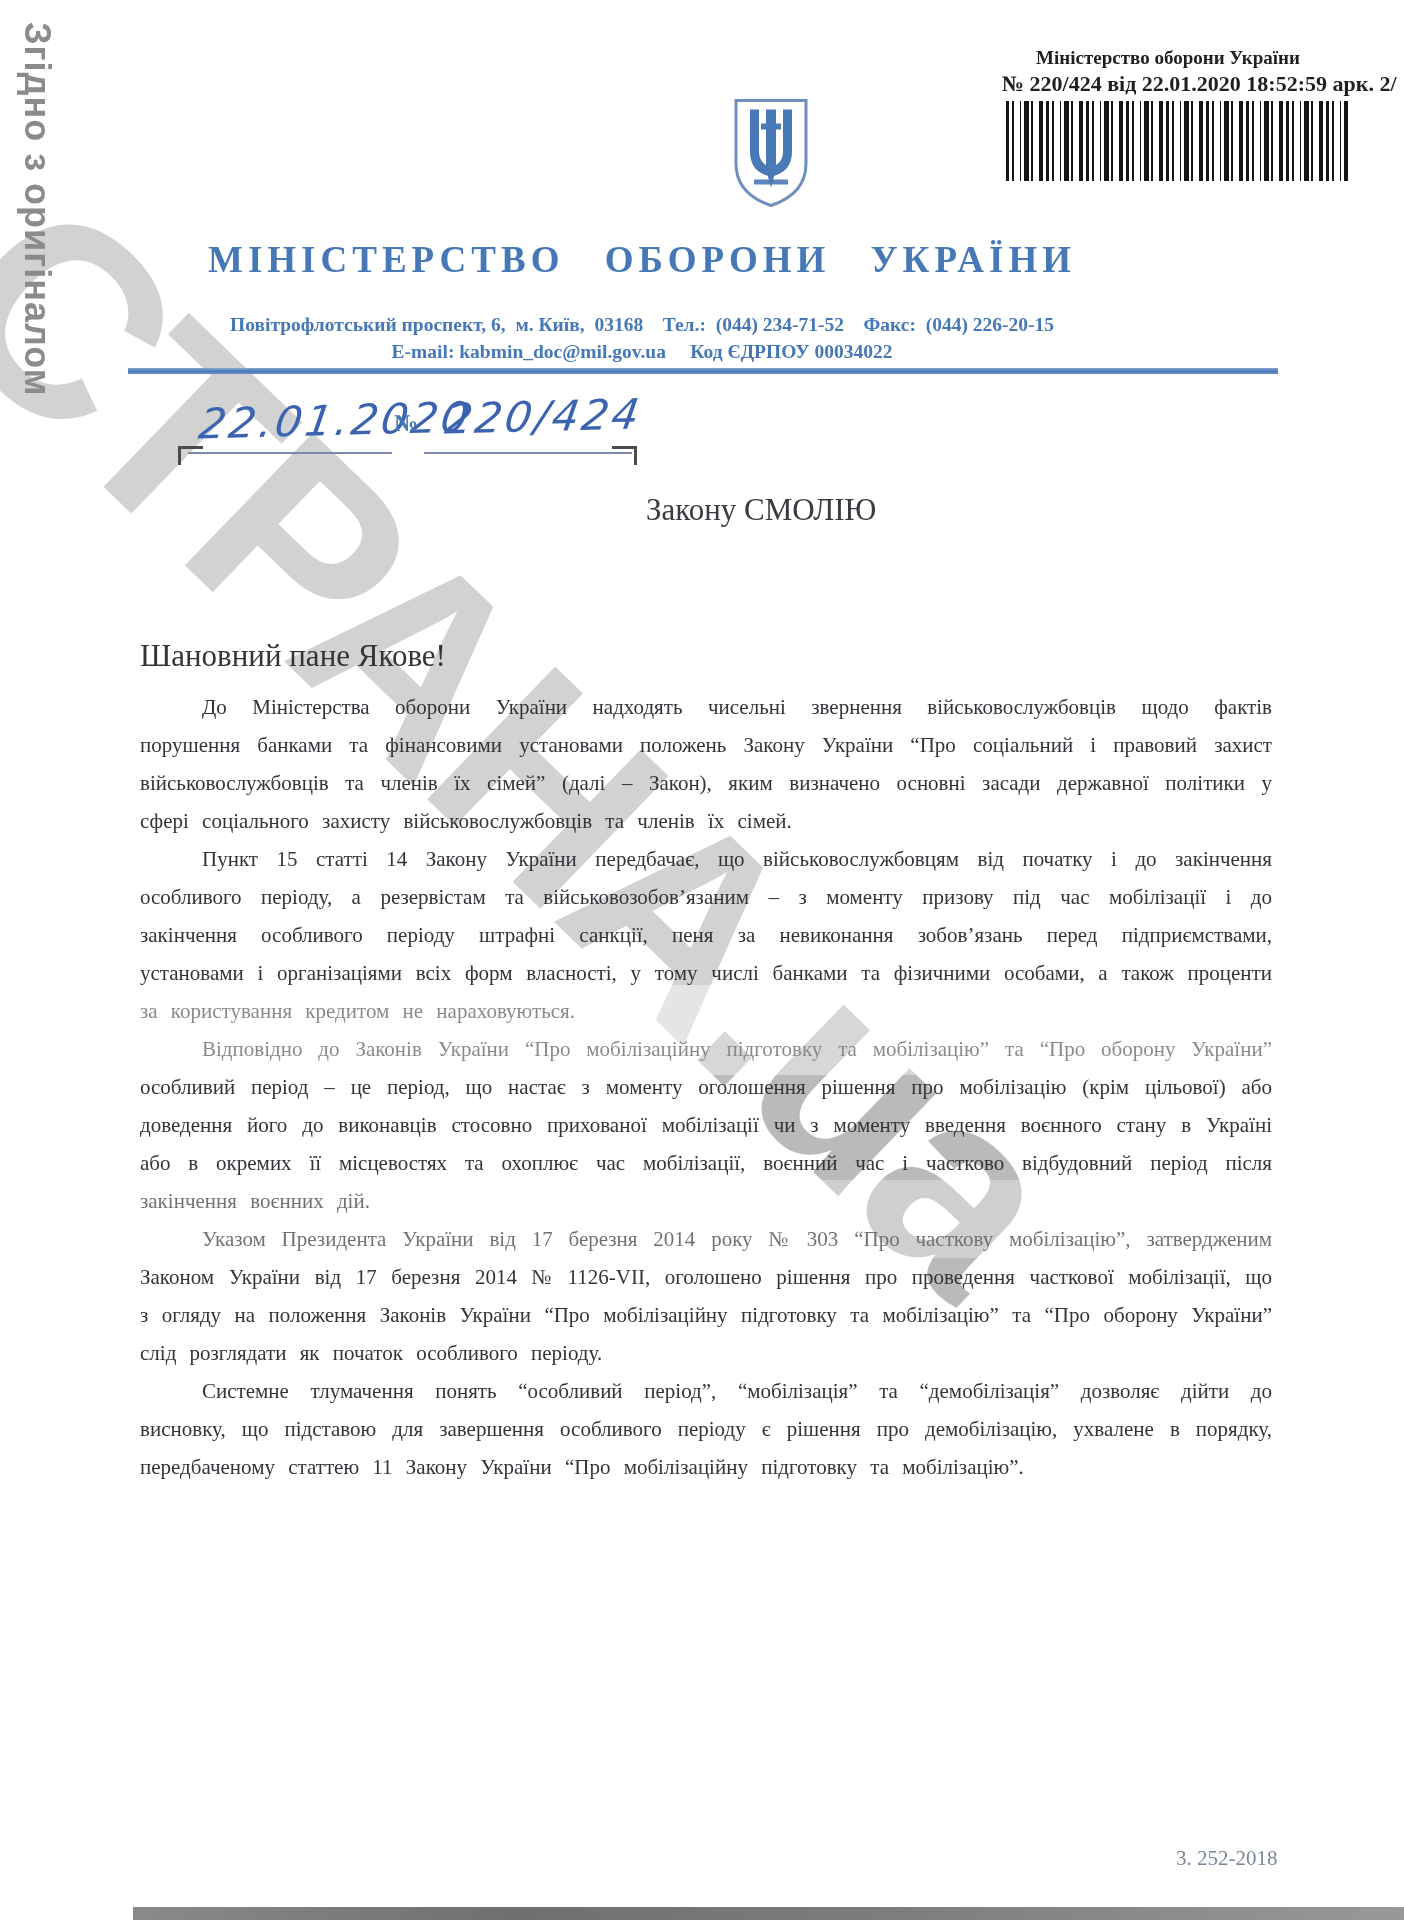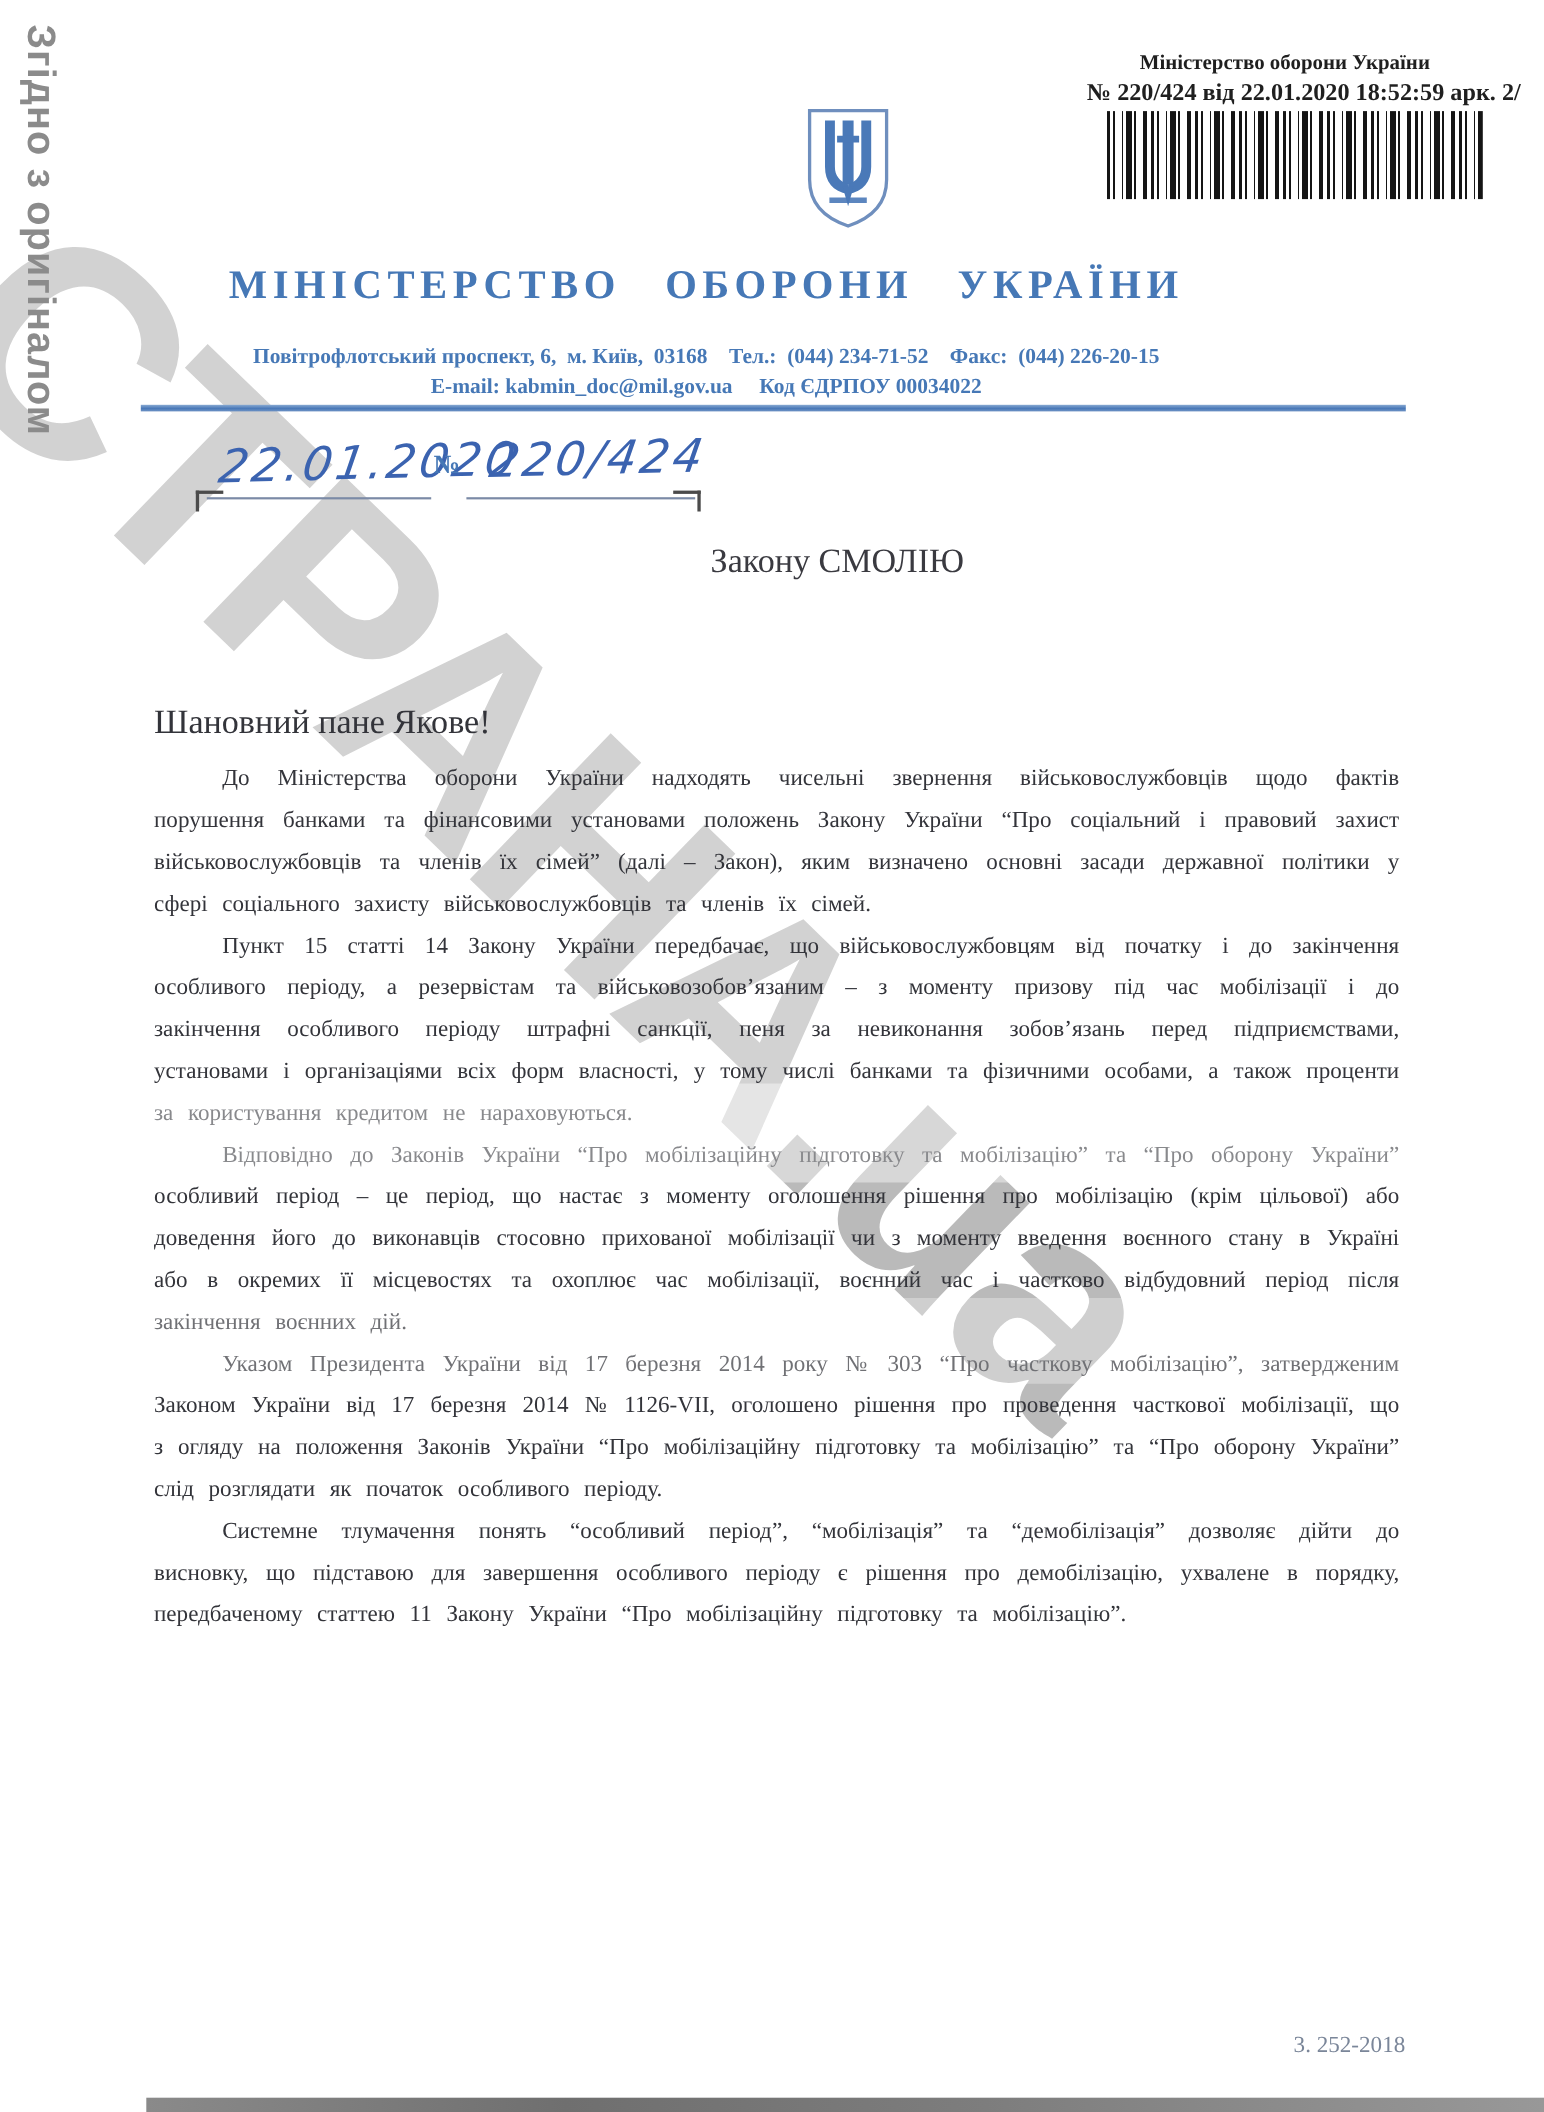--- a/index.html
+++ b/index.html
@@ -15,21 +15,21 @@
   
   .watermark{left:100px;top:140px;transform:rotate(44deg);transform-origin:0 0;
              font-family:"Liberation Sans", sans-serif;font-weight:bold;font-size:268px;
              letter-spacing:-6px;white-space:nowrap;z-index:0;opacity:.8;}
   .watermark .wm1{color:#c7c7c7;}
   .watermark .wm2{color:#a9a9a9;}
 
   
   .regblock{right:56px;top:46px;width:360px;text-align:center;color:#1f1f1f;z-index:2;}
   .regblock .r1{font-size:19px;font-weight:bold;line-height:24px;}
-  .regblock .r2{font-size:22px;font-weight:bold;line-height:27px;white-space:nowrap;}
+  .regblock .r2{font-size:22px;font-weight:bold;line-height:27px;white-space:nowrap;margin-left:14px;}
   .barcode{margin:4px 0 0 18px;width:342px;height:80px;
     background-image:repeating-linear-gradient(90deg,
       #151515 0 3px, transparent 3px 6px,
       #151515 6px 8px, transparent 8px 14px,
       #151515 14px 15px, transparent 15px 18px,
       #151515 18px 23px, transparent 23px 25px,
       #151515 25px 27px, transparent 27px 33px,
       #151515 33px 37px, transparent 37px 40px);}
 
   

